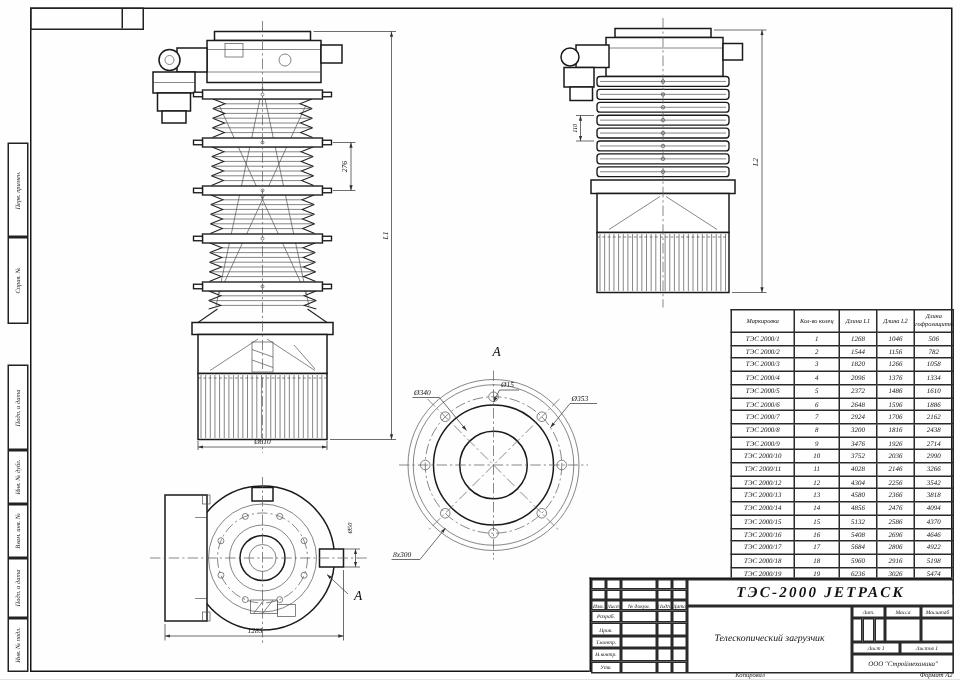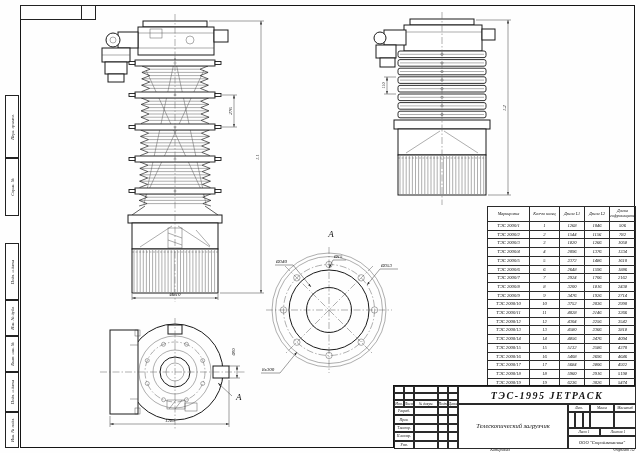--- a/index.html
+++ b/index.html
@@ -522,21 +522,21 @@
           <div class="c" style="width: 10px; height: 100%;"></div>
           <div class="c" style="width: 10px; height: 100%;"></div>
         </div>
         <div class="row" style="height: 8.4px;">
           <div class="c" style="width: 20px; height: 100%;">Утв.</div>
           <div class="c" style="width: 24px; height: 100%;"></div>
           <div class="c" style="width: 10px; height: 100%;"></div>
           <div class="c" style="width: 10px; height: 100%;"></div>
         </div>
       </div>
-    <div class="cell desig" style="left:64px;top:0;width:178px;height:18px;">ТЭС-1995 JETPACK</div>
+    <div class="cell desig" style="left:64px;top:0;width:178px;height:18px;">ТЭС-2000 JETPACK</div>
     <div class="cell pname" style="left:64px;top:18px;width:110px;height:45px;padding:0 12px;">Телескопический загрузчик</div>
     <div class="cell small-lbl" style="left:174px;top:18px;width:22px;height:8px;">Лит.</div>
     <div class="cell small-lbl" style="left:196px;top:18px;width:24px;height:8px;">Масса</div>
     <div class="cell small-lbl" style="left:220px;top:18px;width:22px;height:8px;">Масштаб</div>
     <div class="cell" style="left:174px;top:26px;width:7.3px;height:16px;"></div>
     <div class="cell" style="left:181.3px;top:26px;width:7.3px;height:16px;"></div>
     <div class="cell" style="left:188.6px;top:26px;width:7.4px;height:16px;"></div>
     <div class="cell" style="left:196px;top:26px;width:24px;height:16px;"></div>
     <div class="cell" style="left:220px;top:26px;width:22px;height:16px;"></div>
     <div class="cell small-lbl" style="left:174px;top:42px;width:32px;height:8px;">Лист 1</div>

